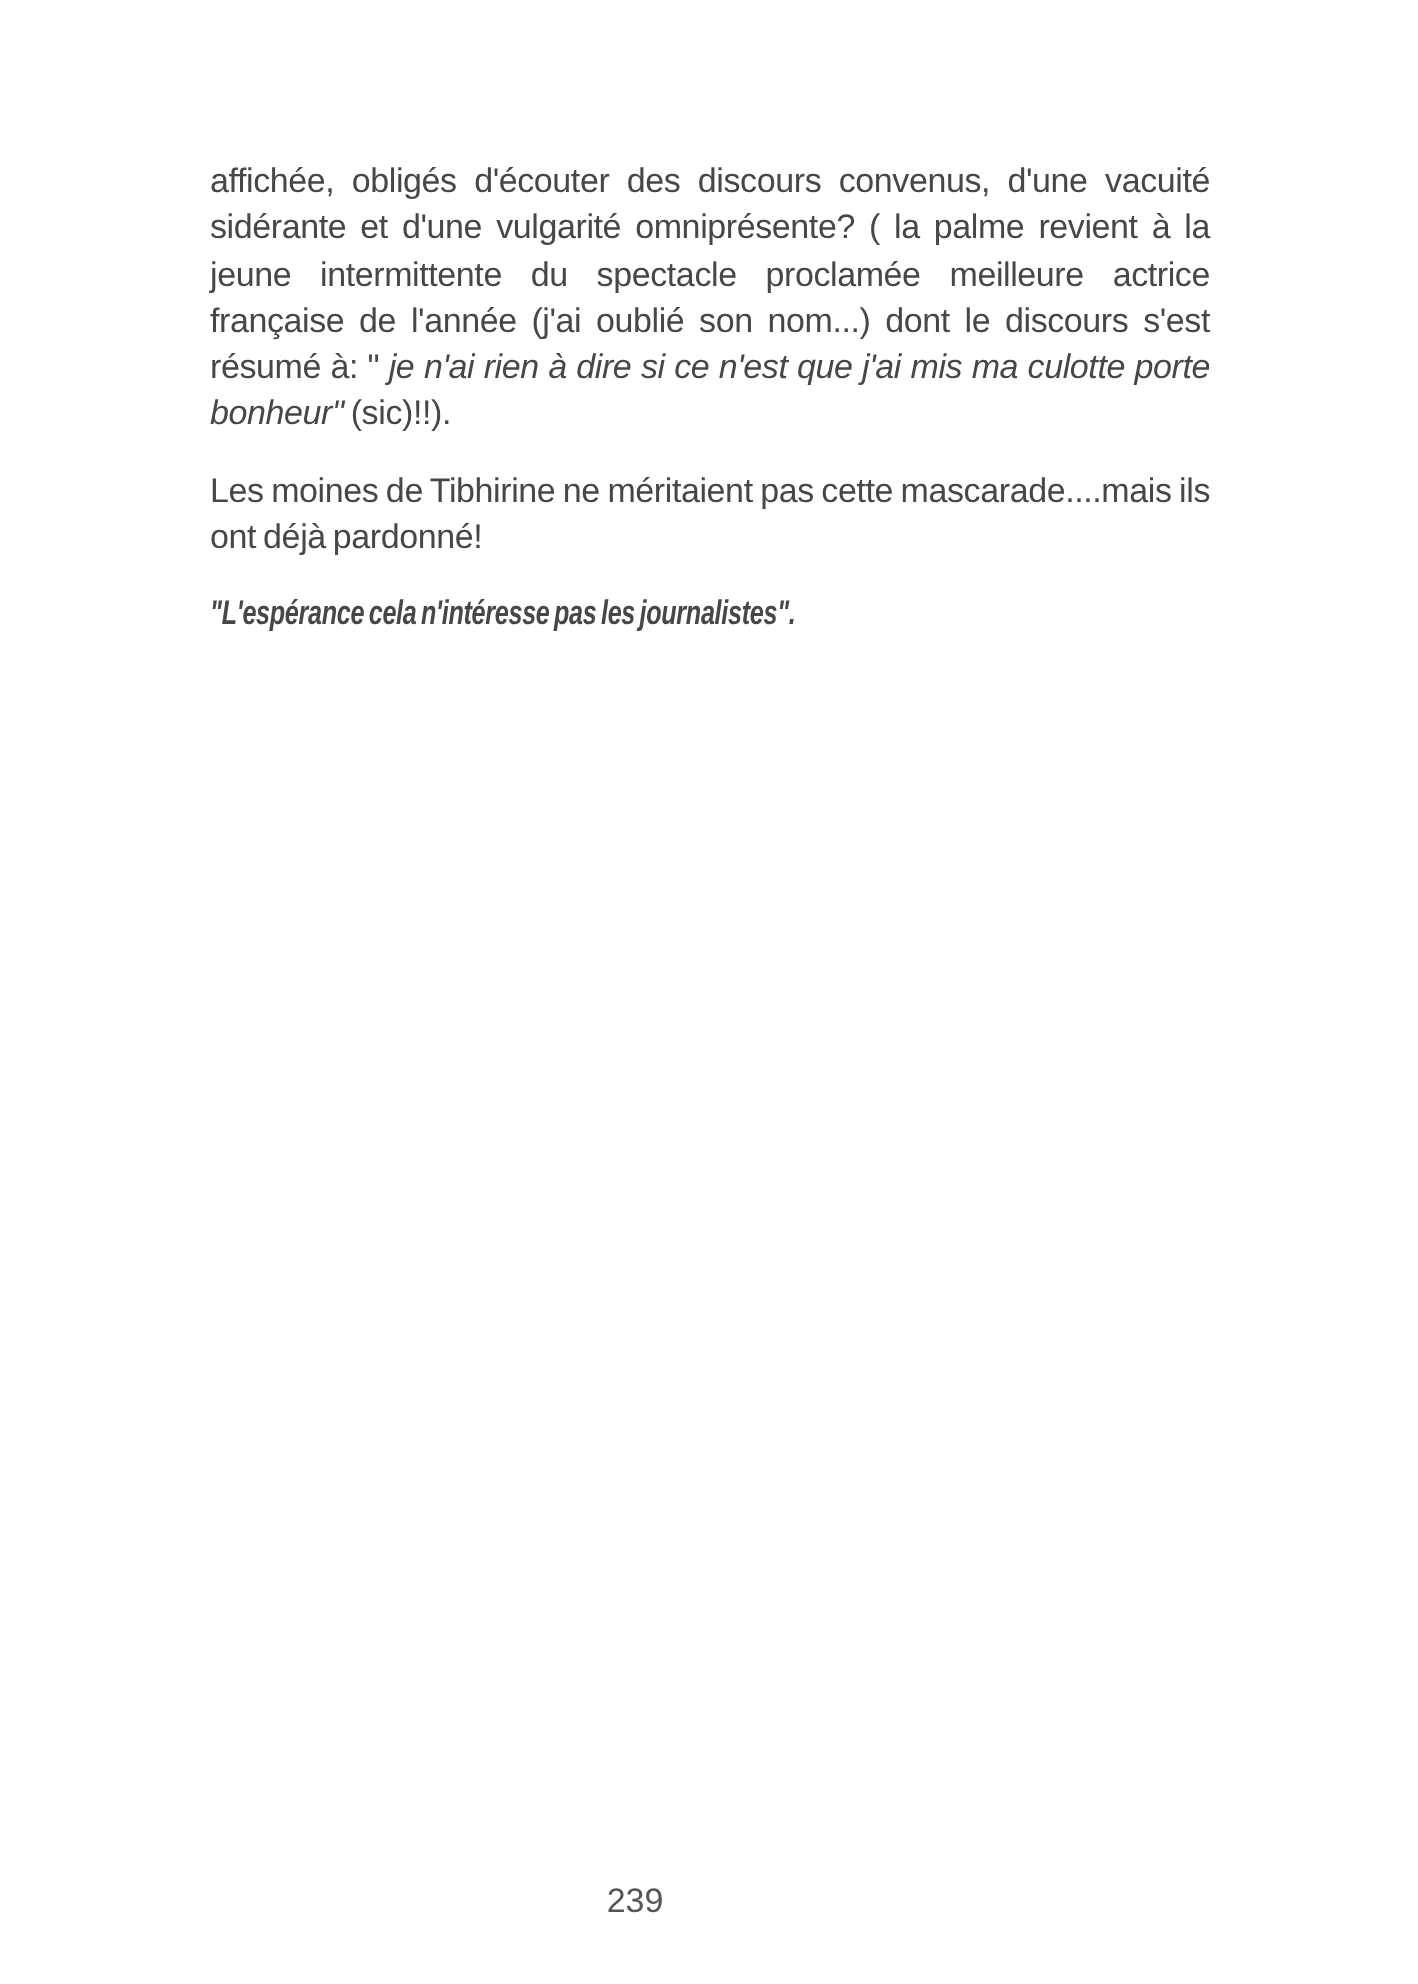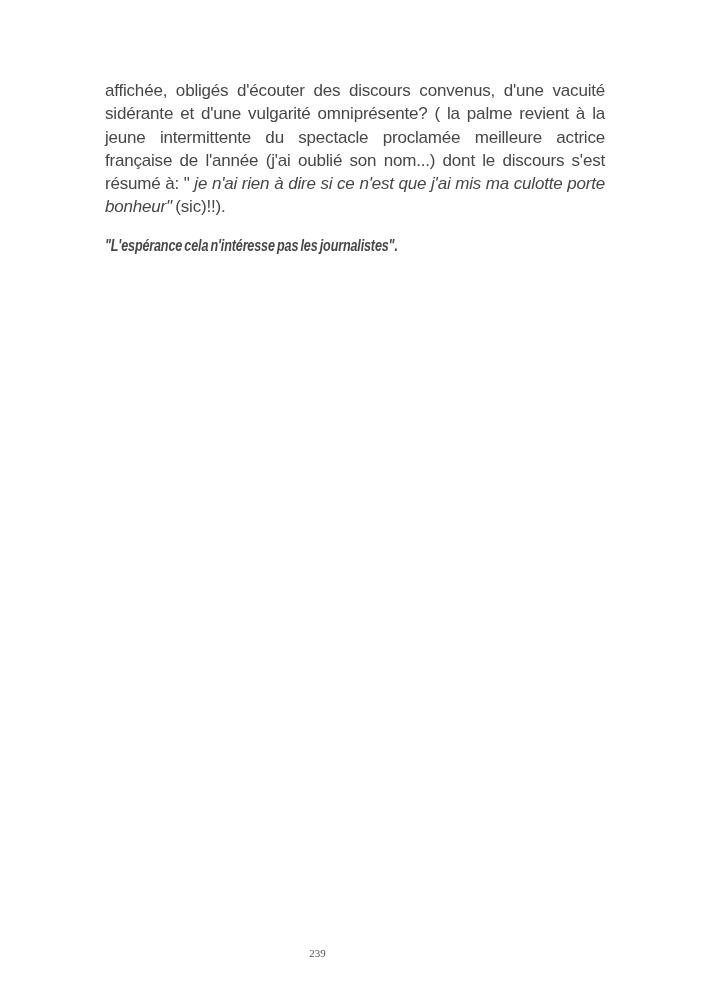--- a/index.html
+++ b/index.html
@@ -51,30 +51,31 @@
     word-spacing: -1.5px;
   }
   .page-footer {
     position: absolute;
     left: 0;
     right: 0;
     top: 943px;
     text-align: center;
   }
   .page-number {
-    font-family: Liberation Serif, serif;
-    font-size: 11px;
+    font-family: Liberation Sans, sans-serif;
+    font-size: 17px;
     line-height: 14px;
     color: var(--page-number-color, #555555);
   }
 </style>
 </head>
 <body>
 
 <main class="page">
   <section class="text-block">
       <p class="para align-justify"><span class="run regular">affichée, obligés d'écouter des discours convenus, d'une vacuité sidérante et d'une vulgarité omniprésente? ( la palme revient à la jeune intermittente du spectacle proclamée meilleure actrice française de l'année (j'ai oublié son nom...) dont le discours s'est résumé à: " </span><span class="run italic">je n'ai rien à dire si ce n'est que j'ai mis ma culotte porte bonheur"</span><span class="run regular"> (sic)!!).</span></p>
+      <p class="para align-justify"><span class="run regular">Les moines de Tibhirine ne méritaient pas cette mascarade....mais ils ont déjà pardonné!</span></p>
       <p class="para align-left"><span class="run bold-italic-condensed">"L'espérance cela n'intéresse pas les journalistes".</span></p>
     </section>
   <footer class="page-footer">
     <span class="page-number">239</span>
   </footer>
 </main>
 
 </body></html>

